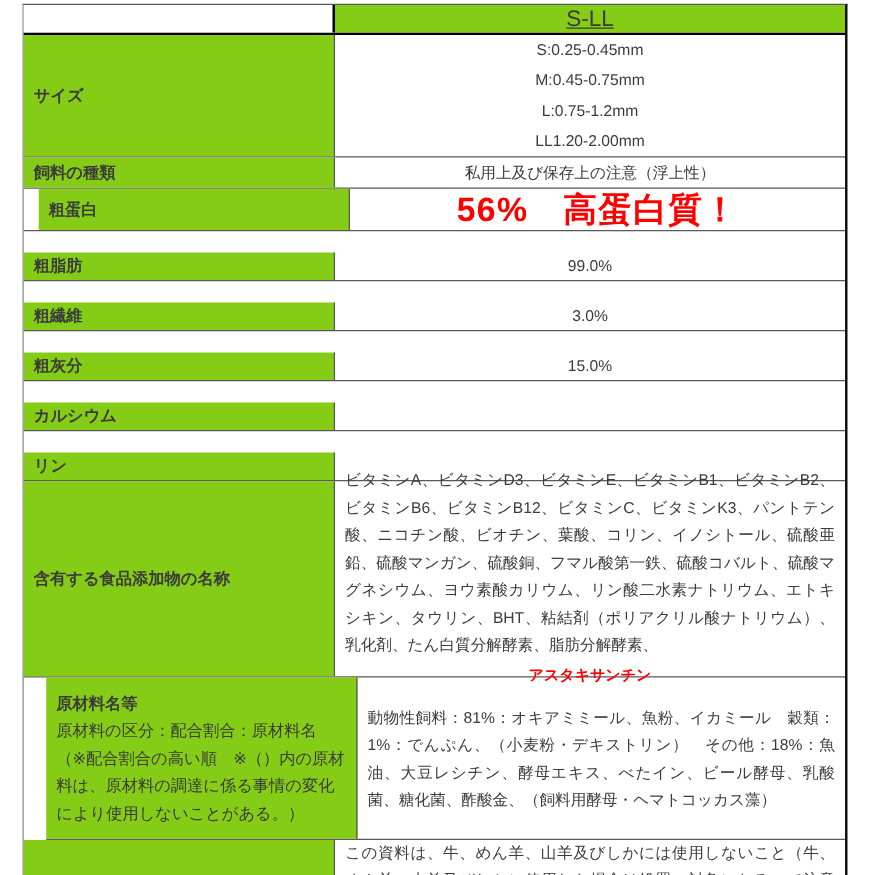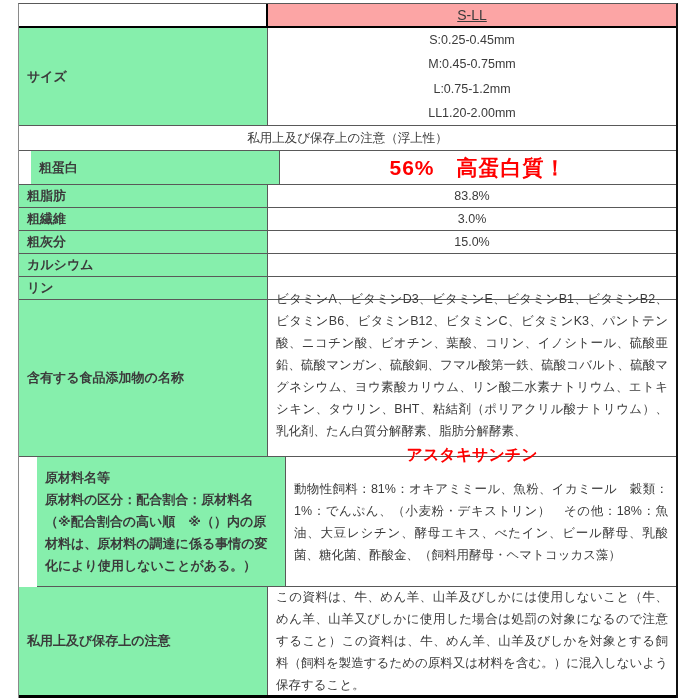--- a/index.html
+++ b/index.html
@@ -22,21 +22,21 @@
     display:flex;
     box-sizing:border-box;
     border-bottom:1px solid #595959;
   }
   .row.header{border-bottom:2px solid #000000;}
   .row.last{border-bottom:3px solid #000000;}
   .cell{box-sizing:border-box;}
   .label-cell{
     width:249px;
     flex:0 0 249px;
-    background:#86efac;
+    background:#84cc16;
     border-right:1px solid #595959;
     display:flex;
     flex-direction:column;
     justify-content:center;
     padding:2px 6px 2px 8px;
     font-weight:bold;
     font-size:13px;
     line-height:22px;
   }
   .value-cell{
@@ -52,48 +52,48 @@
   .value-cell.textblock{
     align-items:center;
     text-align:justify;
     text-justify:inter-ideograph;
   }
   .row.header .label-cell{
     background:#ffffff;
     border-right:2px solid #000000;
   }
   .row.header .value-cell{
-    background:#fca5a5;
-    font-size:14px;
+    background:#84cc16;
+    font-size:18px;
     text-decoration:underline;
   }
   .h-header{height:24px;}
   .h-size{height:98px;}
   .h-feedtype{height:25px;}
   .h-protein{height:34px;padding-left:12px;}
-  .h-simple{height:23px;}
+  .h-simple{height:23px;margin-top:17px;}
   .h-additives{height:157px;}
   .h-ingredients{height:130px;margin-left:18px;}
   .h-caution{height:111px;}
   .size-line{line-height:24.5px;}
   .red-big{
     color:#FF0000;
     font-weight:bold;
-    font-size:21px;
+    font-size:27px;
     letter-spacing:1px;
   }
   .red-mid{
     color:#FF0000;
     font-weight:bold;
-    font-size:16px;
+    font-size:12px;
     line-height:26px;
     text-align:left;
   }
   .label-title{font-weight:bold;}
-  .label-desc{font-weight:bold;}
+  .label-desc{font-weight:normal;}
 </style>
 </head>
 <body>
 
 <div class="spec-table">
 
   <div class="row header h-header">
     <div class="cell label-cell"></div>
     <div class="cell value-cell">S-LL</div>
   </div>
@@ -102,33 +102,34 @@
     <div class="cell label-cell">サイズ</div>
     <div class="cell value-cell">
       <div class="size-line">S:0.25-0.45mm</div>
       <div class="size-line">M:0.45-0.75mm</div>
       <div class="size-line">L:0.75-1.2mm</div>
       <div class="size-line">LL1.20-2.00mm</div>
     </div>
   </div>
 
   <div class="row h-feedtype">
+    <div class="cell label-cell">飼料の種類</div>
     <div class="cell value-cell">私用上及び保存上の注意（浮上性）</div>
   </div>
 
   <div class="row h-protein">
     <div class="cell label-cell">粗蛋白</div>
     <div class="cell value-cell">
       <span class="red-big">56%　高蛋白質！</span>
     </div>
   </div>
 
   <div class="row h-simple">
     <div class="cell label-cell">粗脂肪</div>
-    <div class="cell value-cell">83.8%</div>
+    <div class="cell value-cell">99.0%</div>
   </div>
 
   <div class="row h-simple">
     <div class="cell label-cell">粗繊維</div>
     <div class="cell value-cell">3.0%</div>
   </div>
 
   <div class="row h-simple">
     <div class="cell label-cell">粗灰分</div>
     <div class="cell value-cell">15.0%</div>

